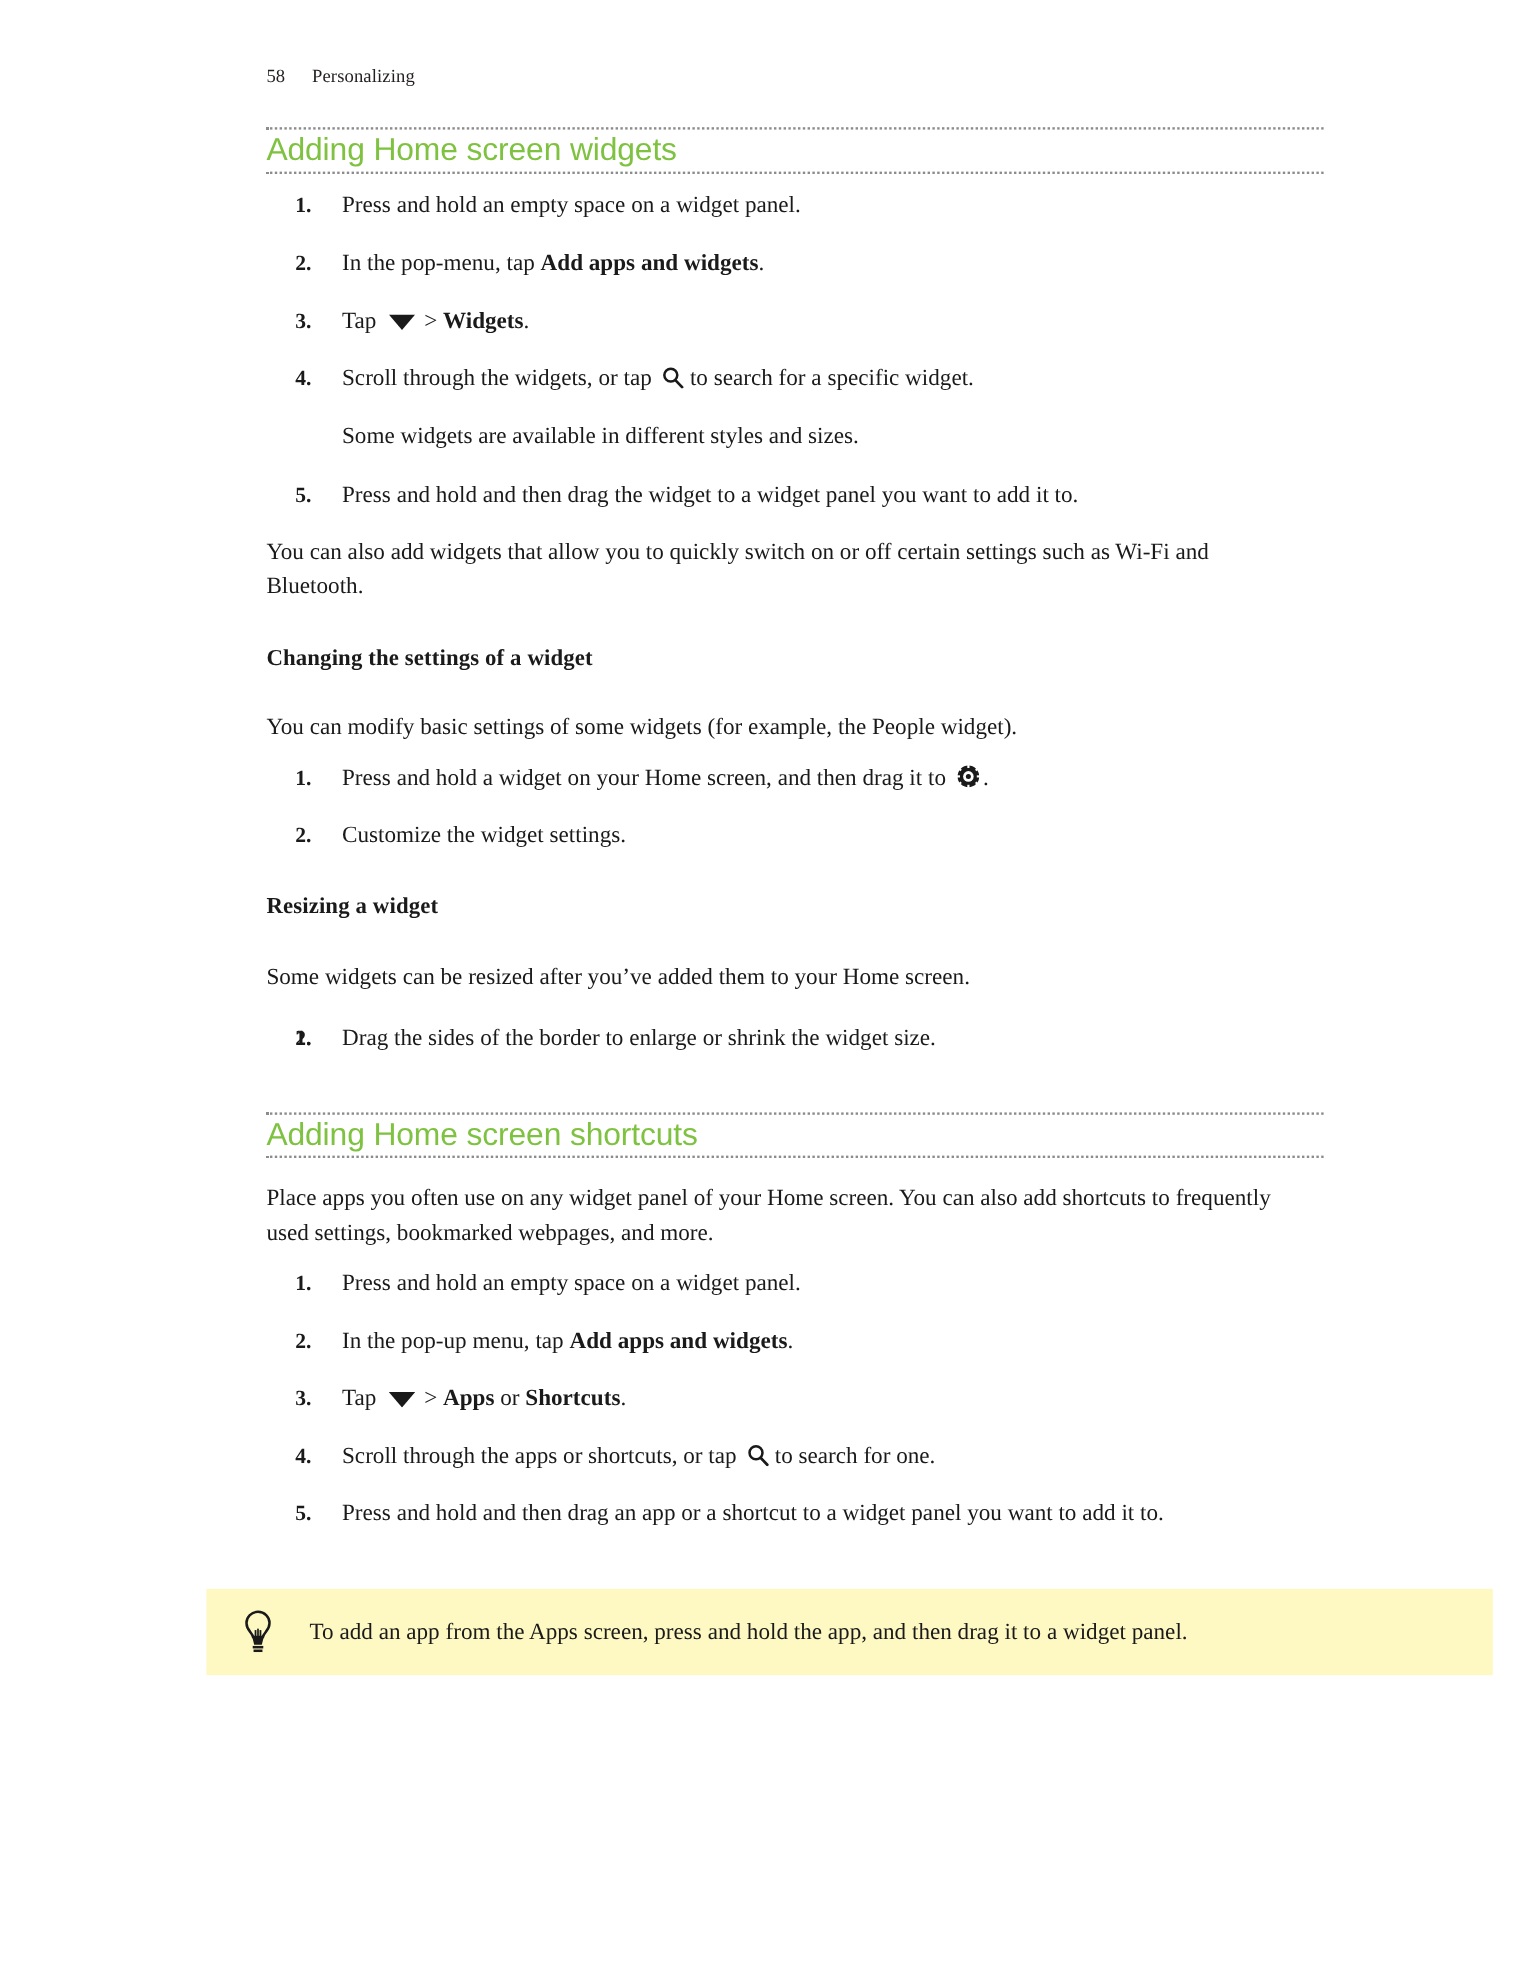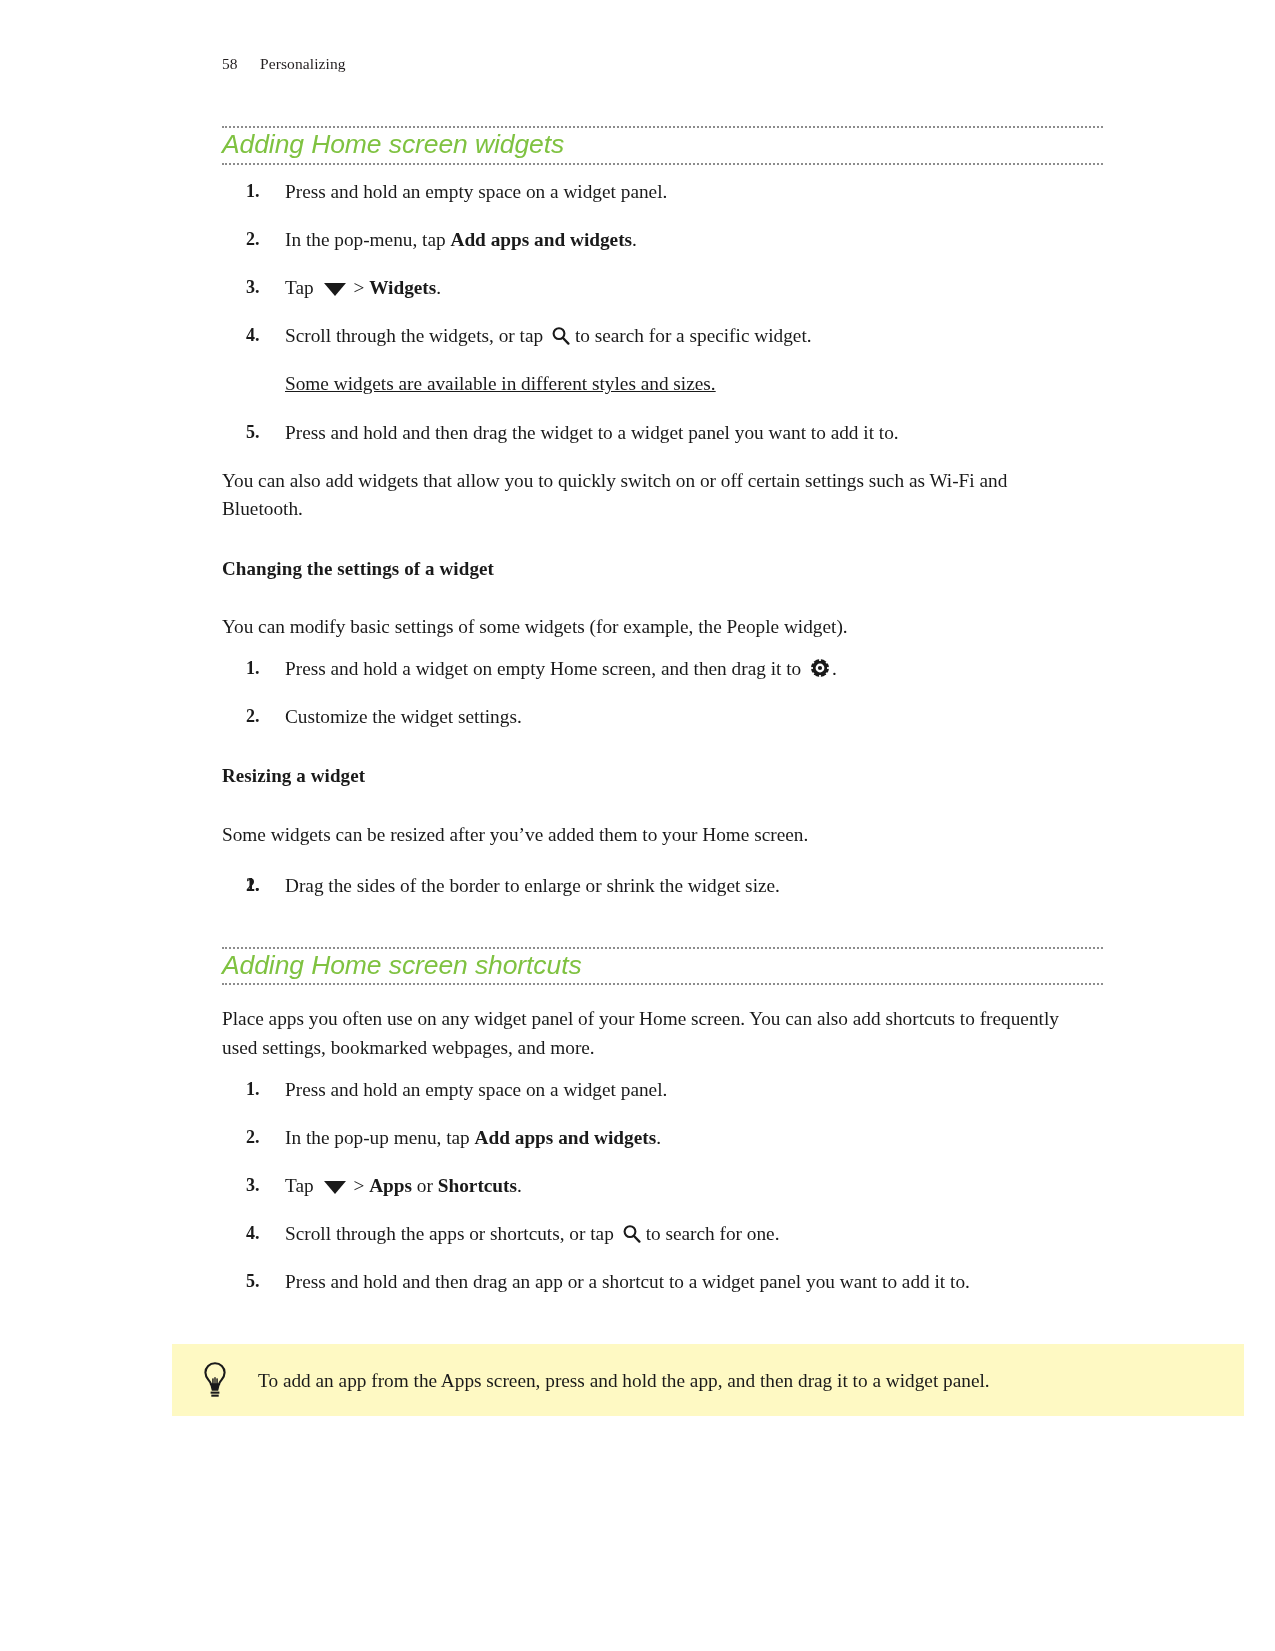--- a/index.html
+++ b/index.html
@@ -35,25 +35,24 @@
     letter-spacing: .1px;
   }
   .running-head .folio {
     width: 38px;
     flex: 0 0 38px;
   }
   .running-head .chapter { }
 
   
   .rule-heading {
-    margin: 53px 0 0 50px;
+    margin: 33px 0 0 50px;
     border-top: 2px dotted #8c8c8c;
     border-bottom: 2px dotted #8c8c8c;
     padding: 2px 0 3px 0;
-    font-style: italic;
   }
   .rule-heading h1 {
     font-family: "Liberation Sans", "DejaVu Sans", sans-serif;
     font-weight: normal;
     font-size: 26.5px;
     line-height: 1.12;
     color: #7fc241;
     margin: 0;
     letter-spacing: -0.1px;
   }
@@ -97,21 +96,20 @@
   ol.steps > li > .num {
     position: absolute;
     left: 24px;
     top: 0;
     font-weight: bold;
     font-size: 18px;
   }
   ol.steps > li .sub-para {
     display: block;
     margin-top: 20px;
-    text-decoration: underline;
   }
   ol.steps.gap > li { margin-top: 22px; }
 
   b, strong { font-weight: bold; }
 
   
   .icon {
     display: inline-block;
     vertical-align: -2px;
     line-height: 0;
@@ -189,21 +187,21 @@
     </li>
   </ol>
 
   <p class="body">You can also add widgets that allow you to quickly switch on or off certain settings such as Wi-Fi and Bluetooth.</p>
 
   <h3 class="sub">Changing the settings of a widget</h3>
   <p class="body tight">You can modify basic settings of some widgets (for example, the People widget).</p>
   <ol class="steps">
     <li>
       <span class="num">1.</span>
-      <span>Press and hold a widget on empty Home screen, and then drag it to </span><span class="icon gear"><svg width="20" height="20" viewBox="0 0 20 20">
+      <span>Press and hold a widget on your Home screen, and then drag it to </span><span class="icon gear"><svg width="20" height="20" viewBox="0 0 20 20">
             <g fill="#1a1a1a">
               <circle cx="10" cy="10" r="9"></circle>
             </g>
             <circle cx="10" cy="10" r="4.4" fill="#ffffff"></circle>
             <circle cx="10" cy="10" r="2.1" fill="#1a1a1a"></circle>
             <g fill="#ffffff">
               <rect x="9.1" y="0" width="1.8" height="3"></rect>
               <rect x="9.1" y="17" width="1.8" height="3"></rect>
               <rect x="0" y="9.1" width="3" height="1.8"></rect>
               <rect x="17" y="9.1" width="3" height="1.8"></rect>

